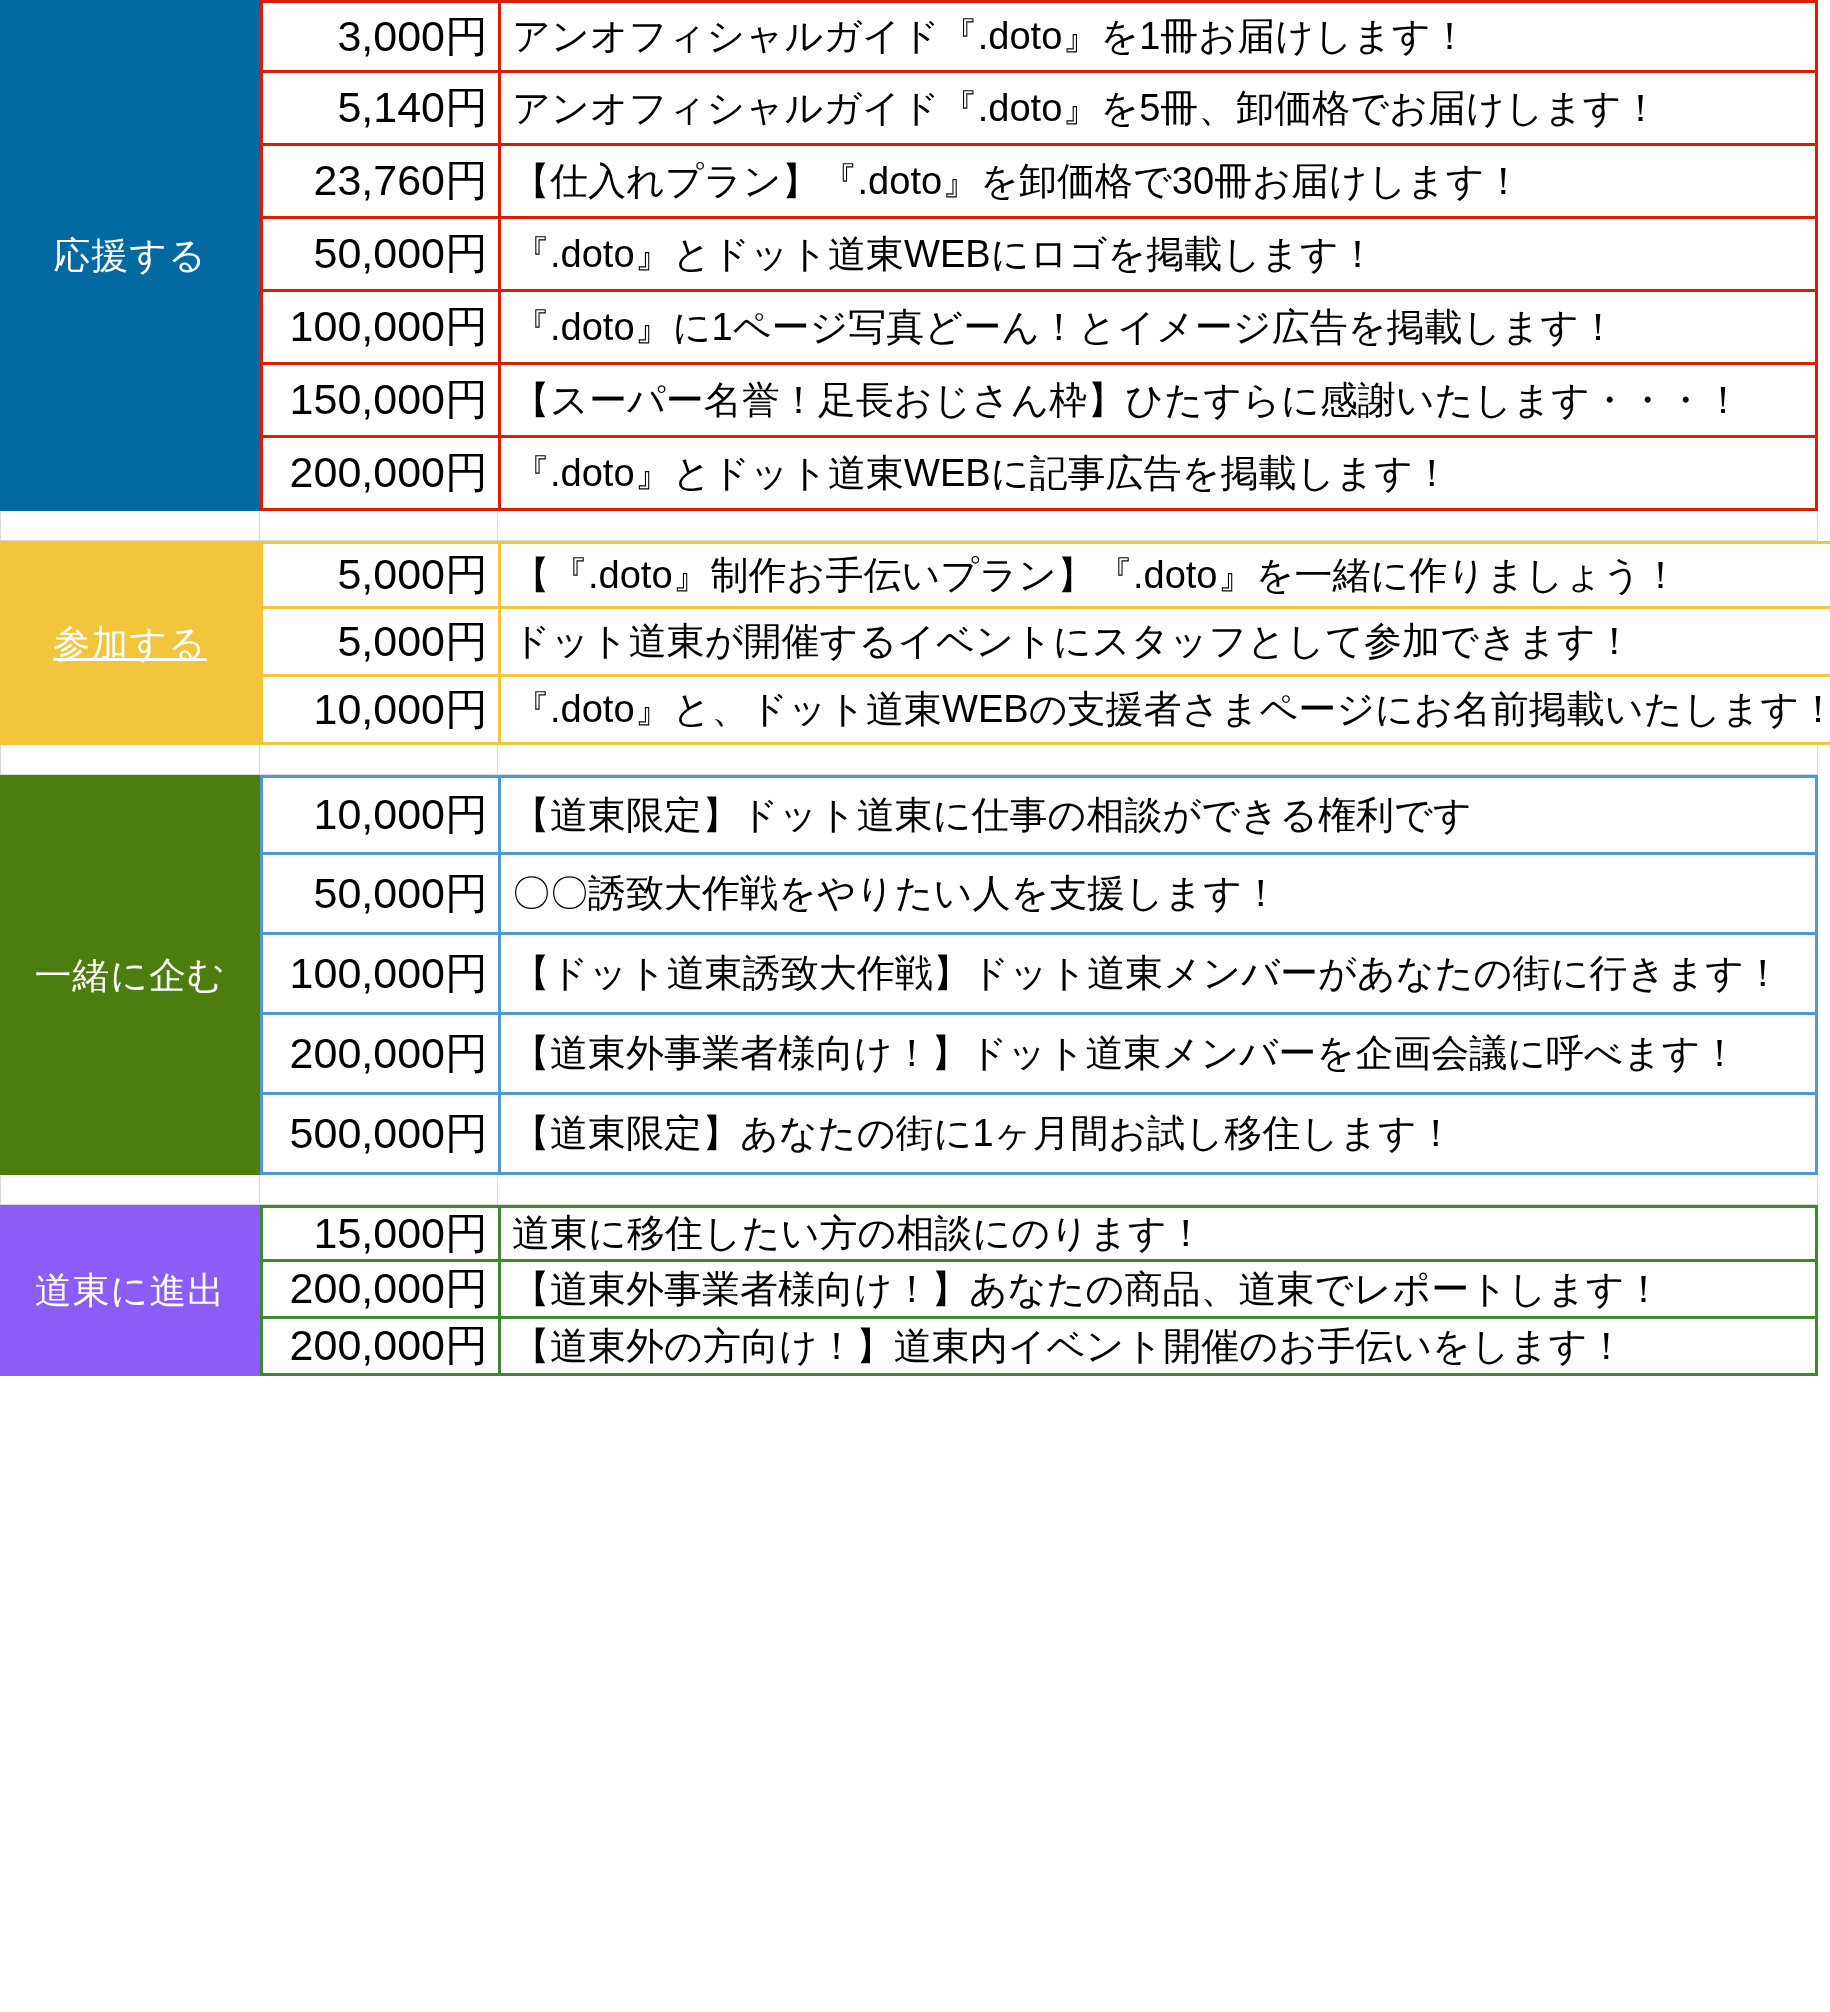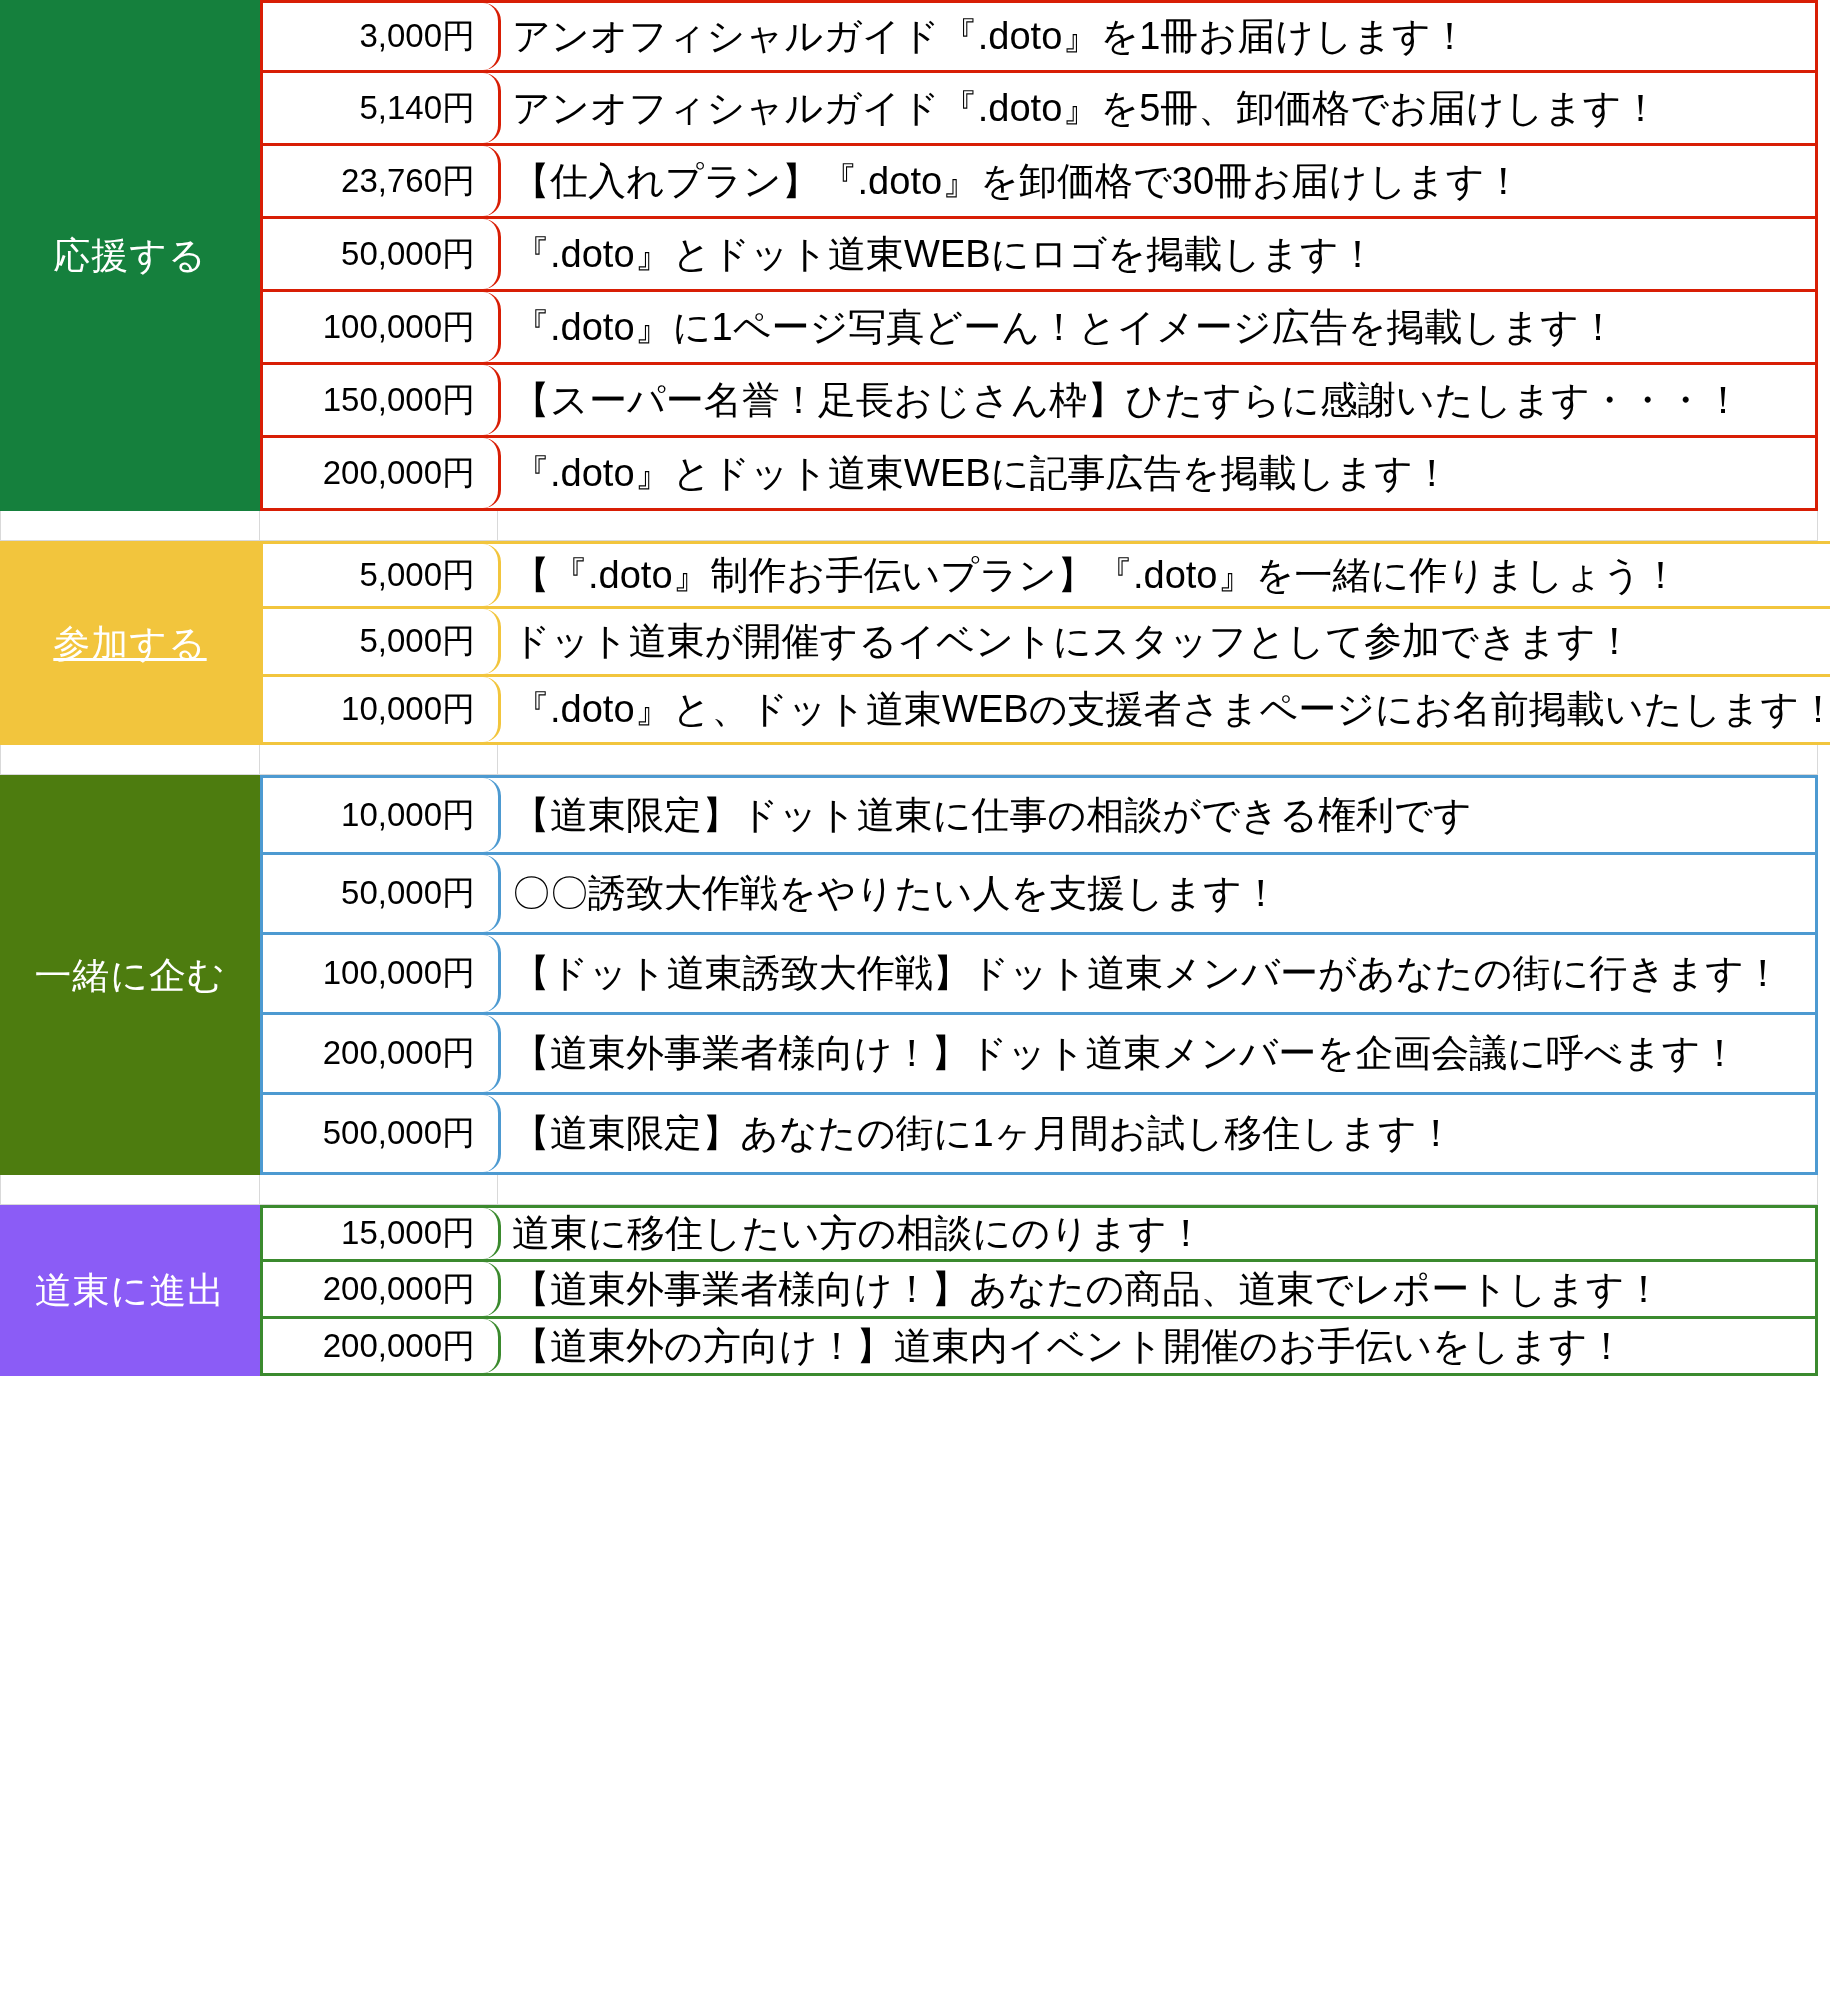--- a/index.html
+++ b/index.html
@@ -54,42 +54,41 @@
   .row:first-child {
     border-top-width: 3.7px;
   }
 
   .price {
     width: 238px;
     flex: 0 0 238px;
     display: flex;
     align-items: center;
     justify-content: flex-end;
-    padding-right: 23px;
-    font-size: 33px;
+    padding-right: 10px;
+    font-size: 43px;
     color: #000000;
     white-space: nowrap;
     border-right-style: solid;
     border-right-width: 3.7px;
-    border-radius: 18px;
   }
 
   .desc {
     flex: 1 1 auto;
     display: flex;
     align-items: center;
     padding-left: 11px;
     font-size: 38px;
     color: #000000;
     white-space: nowrap;
     overflow: hidden;
   }
 
   
-  .sec-red   .cat-cell { background: #15803d; }
+  .sec-red   .cat-cell { background: #0369a1; }
   .sec-red   .row      { border-color: #D81E05; }
   .sec-red   .price    { border-right-color: #D81E05; }
 
   .sec-yellow .cat-cell { background: #F2C53D; text-decoration: underline; }
   .sec-yellow .row      { border-color: #F2C53D; }
   .sec-yellow .price    { border-right-color: #F2C53D; }
 
   .sec-blue  .cat-cell { background: #4d7c0f; }
   .sec-blue  .row      { border-color: #4D9AD1; }
   .sec-blue  .price    { border-right-color: #4D9AD1; }

